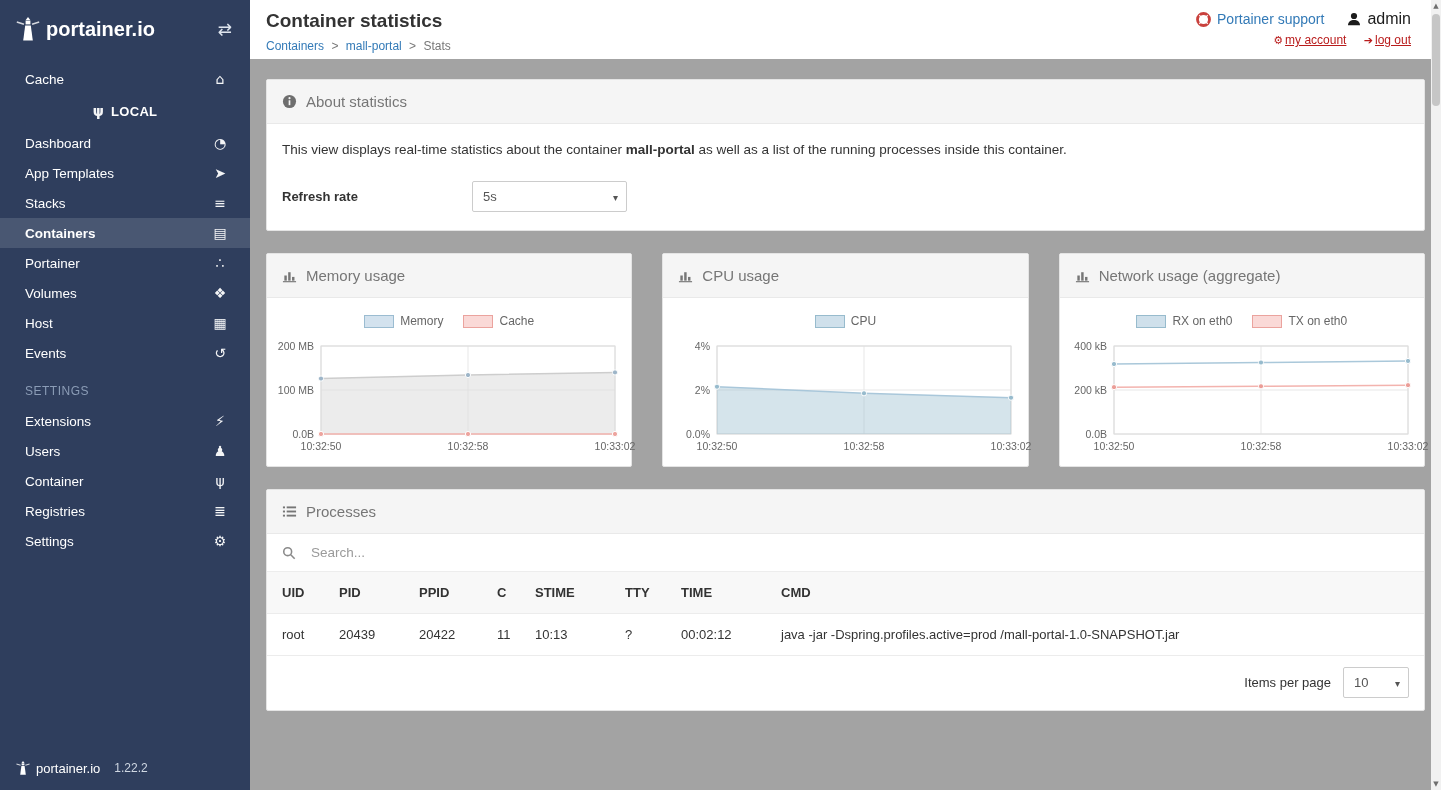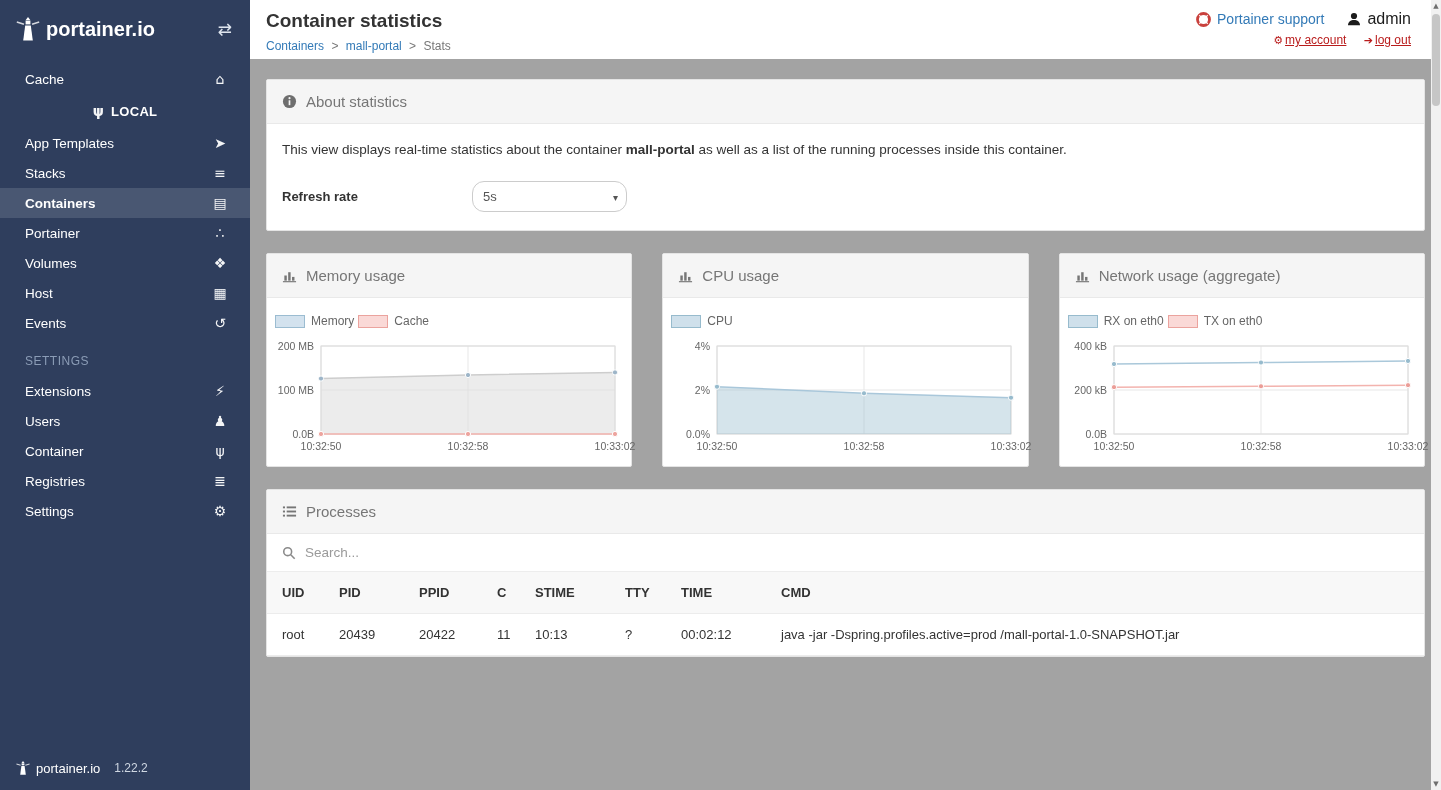--- a/index.html
+++ b/index.html
@@ -41,36 +41,36 @@
 
   
   .widget { background:#fff; border:1px solid #e4e4e4; border-radius:2px; margin-bottom:22px; }
   .widget-header { background:#f5f5f5; border-bottom:1px solid #e9e9e9; padding:13px 15px; color:#767676; font-size:15px; display:flex; align-items:center; gap:9px; }
   .widget-body { padding:18px 15px; }
 
   .about-text { font-size:13.5px; color:#333; margin-bottom:24px; }
   .refresh-row { display:flex; align-items:center; }
   .refresh-label { width:190px; font-weight:bold; font-size:13px; }
   .select-wrap { position:relative; display:inline-block; }
-  select { appearance:none; -webkit-appearance:none; -moz-appearance:none; border:1px solid #ccc; border-radius:12px; background:#fff; padding:7px 28px 7px 10px; font-size:13px; color:#555; font-family:"Liberation Sans",sans-serif; }
+  select { appearance:none; -webkit-appearance:none; -moz-appearance:none; border:1px solid #ccc; border-radius:2px; background:#fff; padding:7px 28px 7px 10px; font-size:13px; color:#555; font-family:"Liberation Sans",sans-serif; }
   .select-wide { width:155px; }
   .select-small { width:66px; }
   .select-wrap::after { content:"▾"; font-family:"DejaVu Sans",sans-serif; position:absolute; right:9px; top:50%; transform:translateY(-50%); font-size:10px; color:#555; pointer-events:none; }
 
   
   .charts-grid { display:grid; grid-template-columns:repeat(3,1fr); gap:30px; margin-bottom:22px; }
   .chart-widget { margin-bottom:0; }
   .chart-widget .widget-body { padding:14px 8px 10px; }
-  .legend { display:flex; align-items:center; gap:4px; font-size:12px; color:#666; margin:2px 0 10px; }
+  .legend { display:flex; justify-content:center; align-items:center; gap:20px; font-size:12px; color:#666; margin:2px 0 10px; }
   .legend-item { display:inline-flex; align-items:center; }
   .legend-box { width:30px; height:13px; display:inline-block; margin-right:6px; }
   .chart { height:118px; }
 
   
-  .search-row { display:flex; align-items:center; gap:9px; padding:11px 15px; border-bottom:1px solid #ededed; }
+  .search-row { display:flex; align-items:center; gap:15px; padding:11px 15px; border-bottom:1px solid #ededed; }
   .search-row input { border:none; outline:none; background:transparent; font-size:13.5px; color:#333; width:420px; font-family:"Liberation Sans",sans-serif; }
   .search-row input::placeholder { color:#9a9a9a; }
   table { width:100%; border-collapse:collapse; table-layout:fixed; font-size:13px; color:#333; }
   thead th { text-align:left; font-weight:bold; padding:13px 10px; background:#f8f8f8; border-bottom:1px solid #ececec; }
   tbody td { padding:13px 10px; background:#fff; border-bottom:1px solid #ececec; white-space:nowrap; overflow:hidden; text-overflow:ellipsis; }
   th:first-child, td:first-child { padding-left:15px; }
   col.c-uid{width:62px} col.c-pid{width:80px} col.c-ppid{width:78px} col.c-c{width:38px}
   col.c-stime{width:90px} col.c-tty{width:56px} col.c-time{width:100px} col.c-cmd{width:auto}
   .table-footer { display:flex; justify-content:flex-end; align-items:center; gap:12px; padding:11px 15px 12px; font-size:13px; color:#333; }
 
@@ -105,20 +105,24 @@
       <span class="toggle-icon">⇄</span>
     </div>
     <nav class="nav">
         <div class="nav-item">
           <span>Cache</span>
           <span class="nav-icon">⌂</span>
         </div>
         <div class="nav-section-local">
           <span class="nav-icon">ψ</span>
           <span>LOCAL</span>
+        </div>
+        <div class="nav-item">
+          <span>Dashboard</span>
+          <span class="nav-icon">◔</span>
         </div>
         <div class="nav-item">
           <span>App Templates</span>
           <span class="nav-icon">➤</span>
         </div>
         <div class="nav-item">
           <span>Stacks</span>
           <span class="nav-icon">≡</span>
         </div>
         <div class="nav-item active">
@@ -448,20 +452,28 @@
                 <td>20439</td>
                 <td>20422</td>
                 <td>11</td>
                 <td>10:13</td>
                 <td>?</td>
                 <td>00:02:12</td>
                 <td>java -jar -Dspring.profiles.active=prod /mall-portal-1.0-SNAPSHOT.jar</td>
               </tr>
             </tbody>
         </table>
+        <div class="table-footer">
+          <span>Items per page</span>
+          <span class="select-wrap">
+            <select class="select-small">
+              <option>10</option>
+            </select>
+          </span>
+        </div>
       </div>
 
     </div>
   </div>
 </div>
 
 <div class="scrollbar">
   <div class="sb-arrow">▲</div>
   <div class="sb-thumb"></div>
   <div class="sb-arrow bottom">▼</div>

